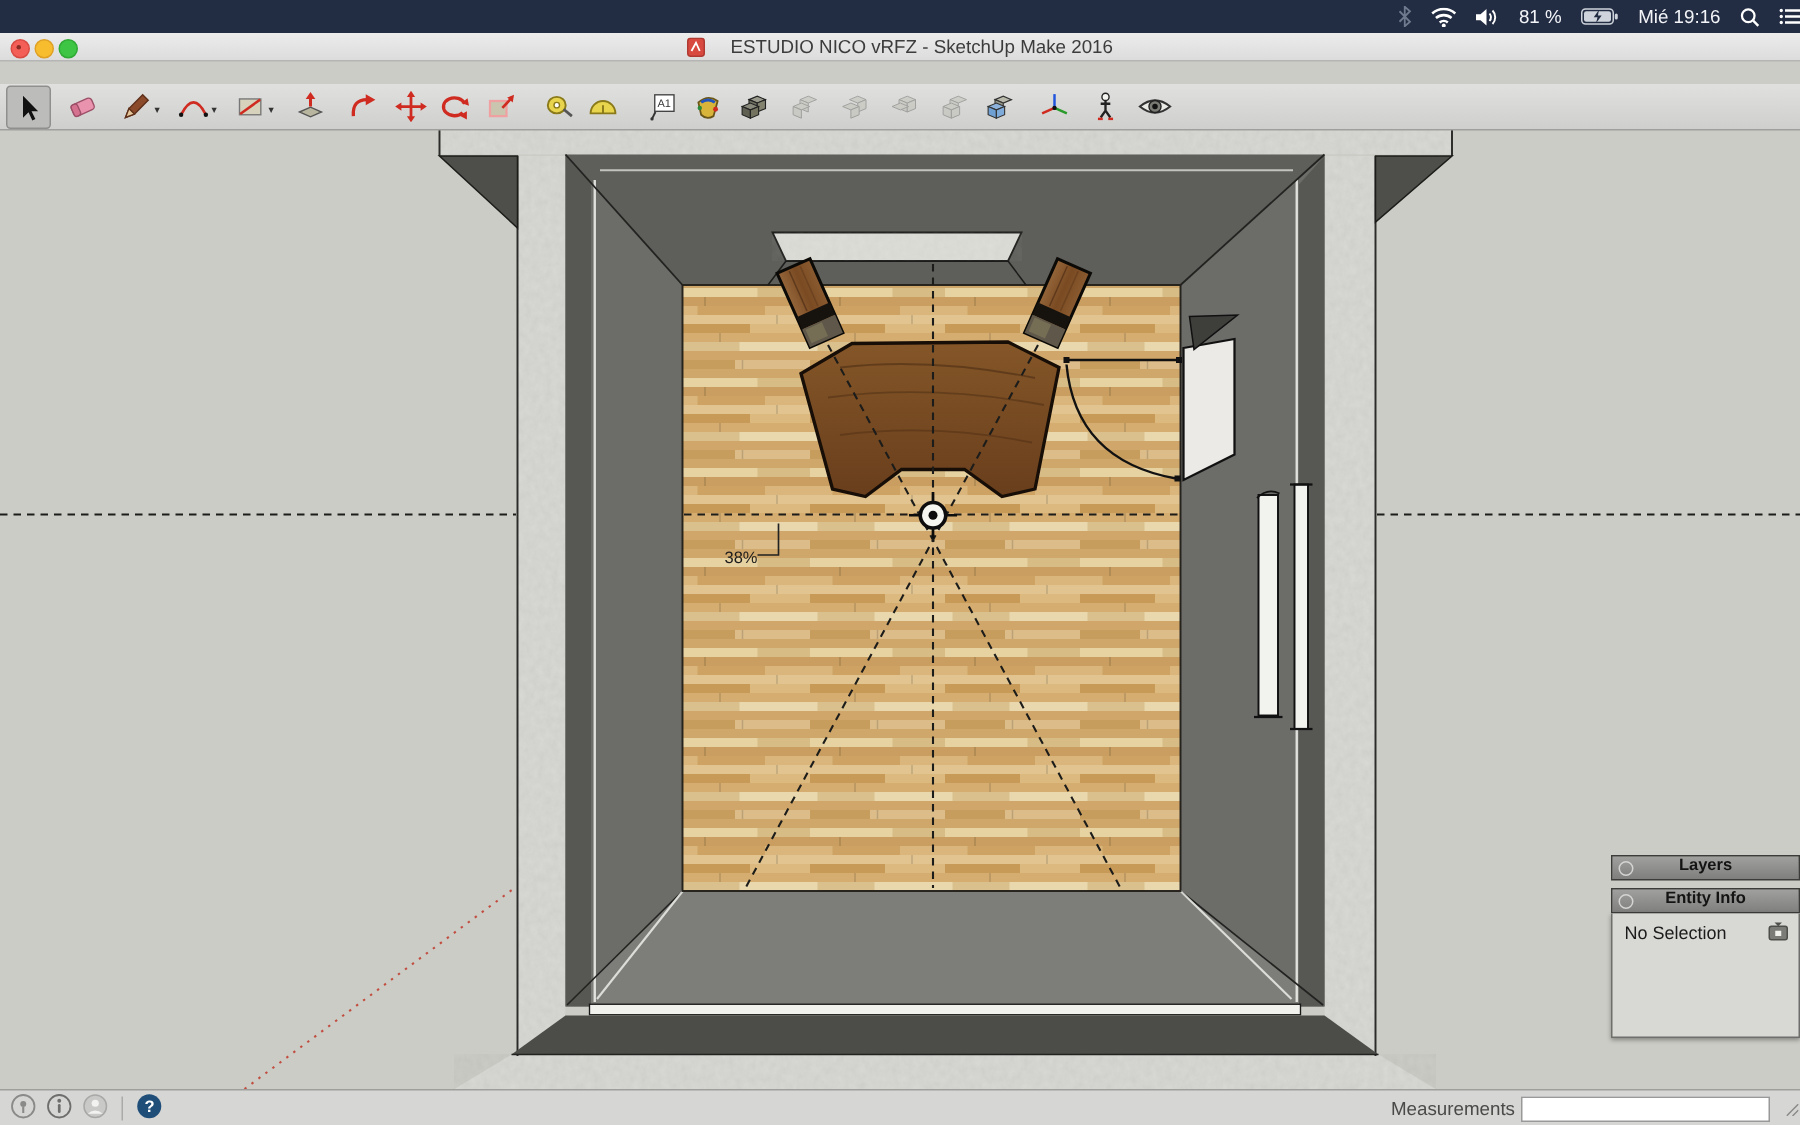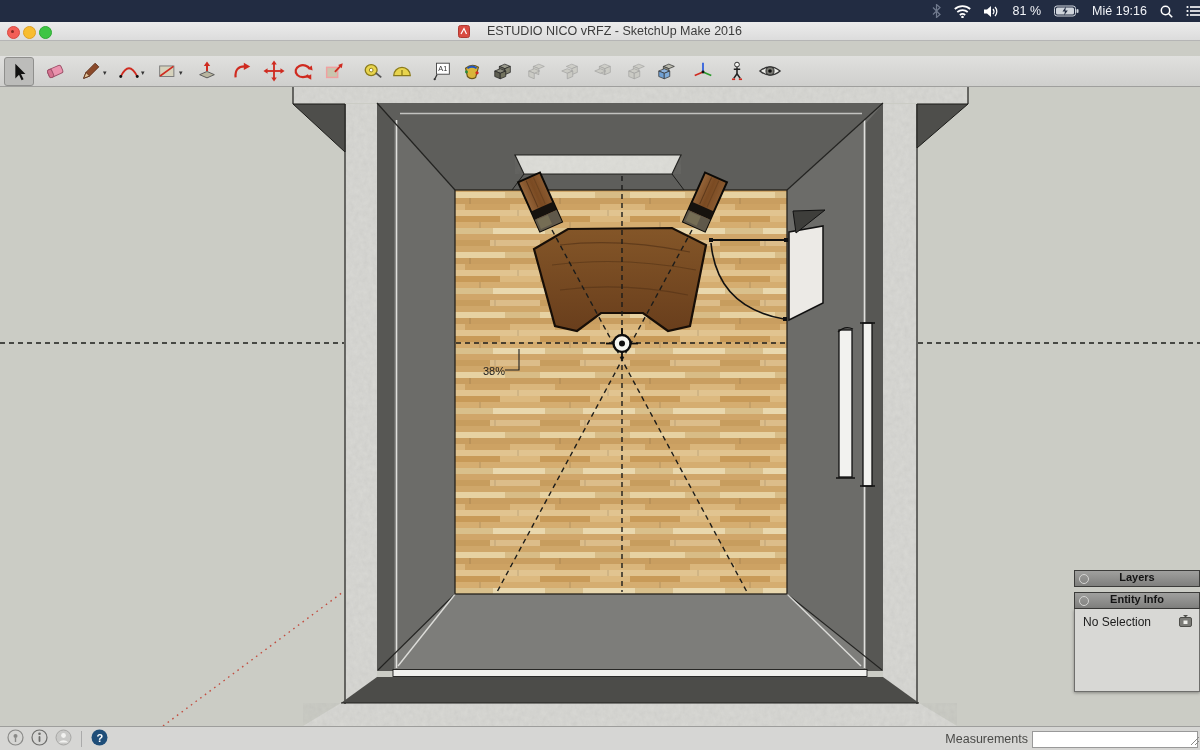--- a/index.html
+++ b/index.html
@@ -44,21 +44,21 @@
   .panel-body{background:#d8d8d5;border:1px solid #6e6e6c;border-top:none;height:82px;position:relative;
               box-shadow:0 1px 3px rgba(0,0,0,.35);}
   .no-sel{position:absolute;left:8px;top:6px;font-size:12px;color:#1c1c1c;}
   .ei-icon{position:absolute;right:6px;top:4px;}
   
   .statusbar{position:absolute;left:0;top:726px;width:1200px;height:24px;background:#d6d6d4;
              border-top:1px solid #9e9e9c;z-index:50;display:flex;align-items:center;font-size:12.5px;color:#141414;}
   .sb-icons{display:flex;align-items:center;gap:7px;padding:0 6px 0 7px;}
   .sb-div{width:1px;height:16px;background:#aaa;margin:0 2px;}
   .sb-hint{margin-left:4px;}
-  .sb-right{margin-left:auto;display:flex;align-items:center;gap:4px;padding-right:2px;}
+  .sb-right{margin-left:auto;display:flex;align-items:center;gap:4px;padding-right:20px;}
   .sb-meas-label{color:#4a4a48;}
   .sb-meas-input{width:160px;height:15px;border:1px solid #999;background:#fff;font-size:11px;padding:0 2px;}
   .resize-grip{position:absolute;right:1px;bottom:1px;z-index:60;}
 </style>
 </head>
 <body>
 
 <svg id="scene" width="1200" height="750" viewBox="0 0 1200 750">
   <defs>
     <filter id="speckle" x="0%" y="0%" width="100%" height="100%">

